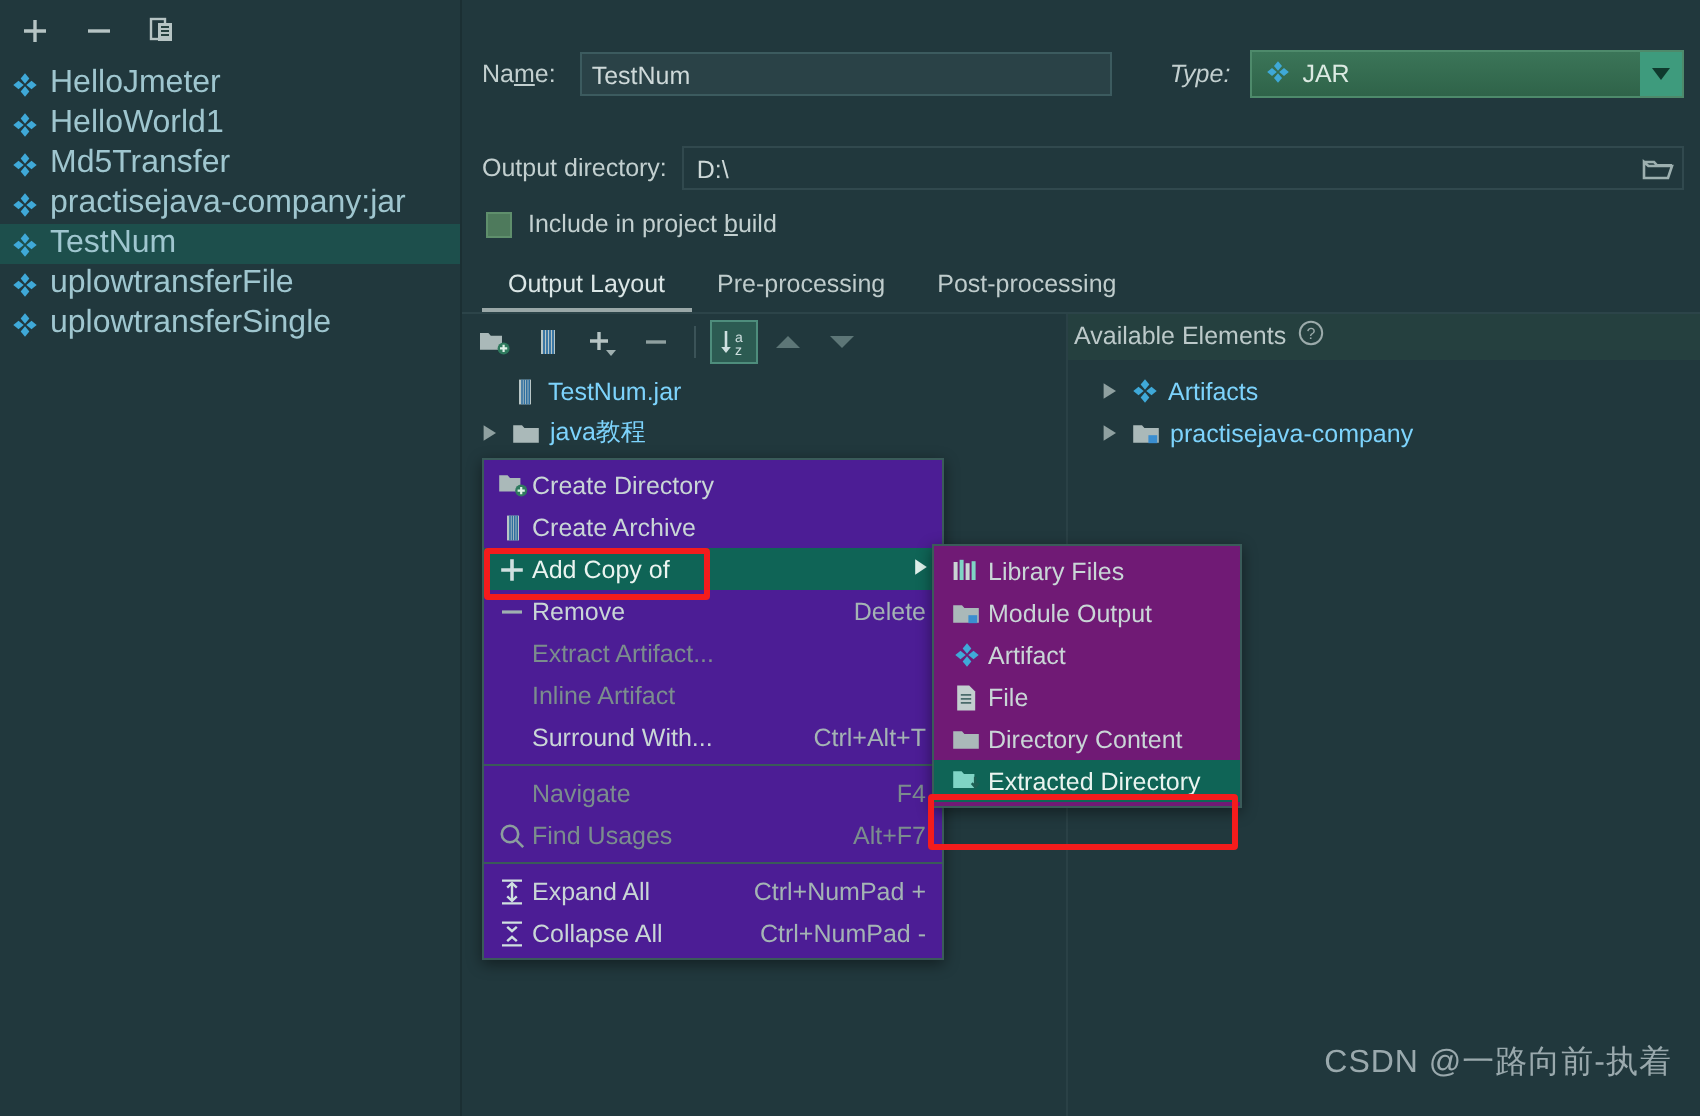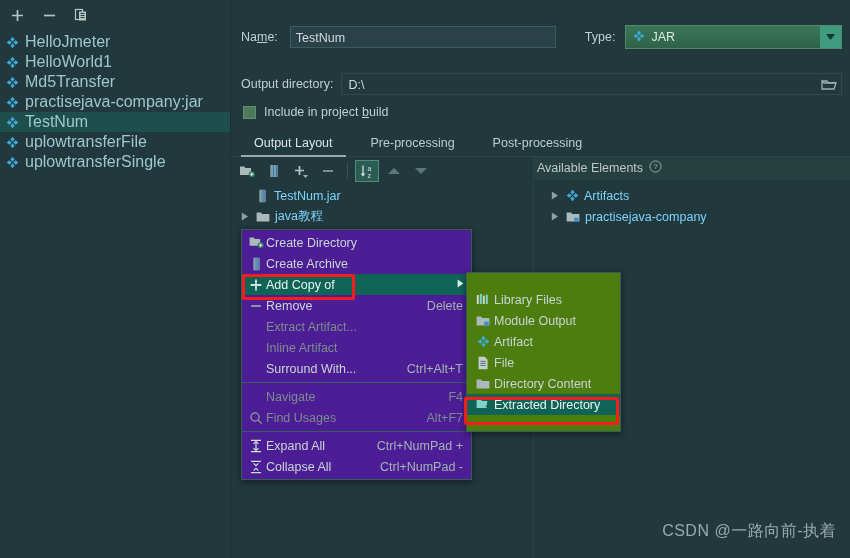--- a/index.html
+++ b/index.html
@@ -80,21 +80,21 @@
     border: 1px solid #3c5b5f;
     height: 22px;
     line-height: 22px;
     padding: 0 5px;
     color: #ced9d9;
     font-size: 12.5px;
     box-sizing: border-box;
   }
   #name-input { width: 266px; margin-left: 12px; }
 
-  #type-label { margin-left: 29px; }
+  #type-label { margin-left: 29px; font-style: italic; }
   #type-combo {
     margin-left: 10px;
     flex: 1;
     height: 24px;
     background: linear-gradient(#3b7558, #2f6349);
     border: 1px solid #4e8a6b;
     display: flex;
     align-items: center;
     box-sizing: border-box;
     position: relative;
@@ -137,22 +137,22 @@
     width: 13px; height: 13px;
     background: #4e7a5c;
     border: 1px solid #5f8f6c;
     box-sizing: border-box;
   }
 
   
   #tabs {
     position: absolute; left: 10px; top: 133px; right: 0;
     height: 24px;
-    display: flex; align-items: center;
-    gap: 12px;
+    display: flex; align-items: flex-start;
+    gap: 0px;
   }
   .tab {
     padding: 2px 13px 5px 13px;
     color: #bfcccc;
     font-size: 12.5px;
     border-bottom: 2px solid transparent;
     white-space: nowrap;
   }
   .tab.active {
     color: #dbe6e6;
@@ -262,24 +262,24 @@
   }
   .menu-sep {
     height: 1px; background: #3a5b59; margin: 3px 0;
   }
 
   
   #submenu {
     position: absolute;
     left: 466px; top: 272px;
     width: 155px;
-    background: #4d7c0f;
+    background: #701a75;
     border: 1px solid #3a5b59;
     box-shadow: 0 2px 7px rgba(0,0,0,.45);
-    padding: 16px 0;
+    padding: 2px 0;
     box-sizing: border-box;
     z-index: 50;
   }
   #submenu .menu-item { padding-left: 5px; }
   #submenu .menu-item .mi-icon { flex: 0 0 22px; width: 22px; }
 
   
   .redbox {
     position: absolute;
     border: 3px solid #f41c1c;

